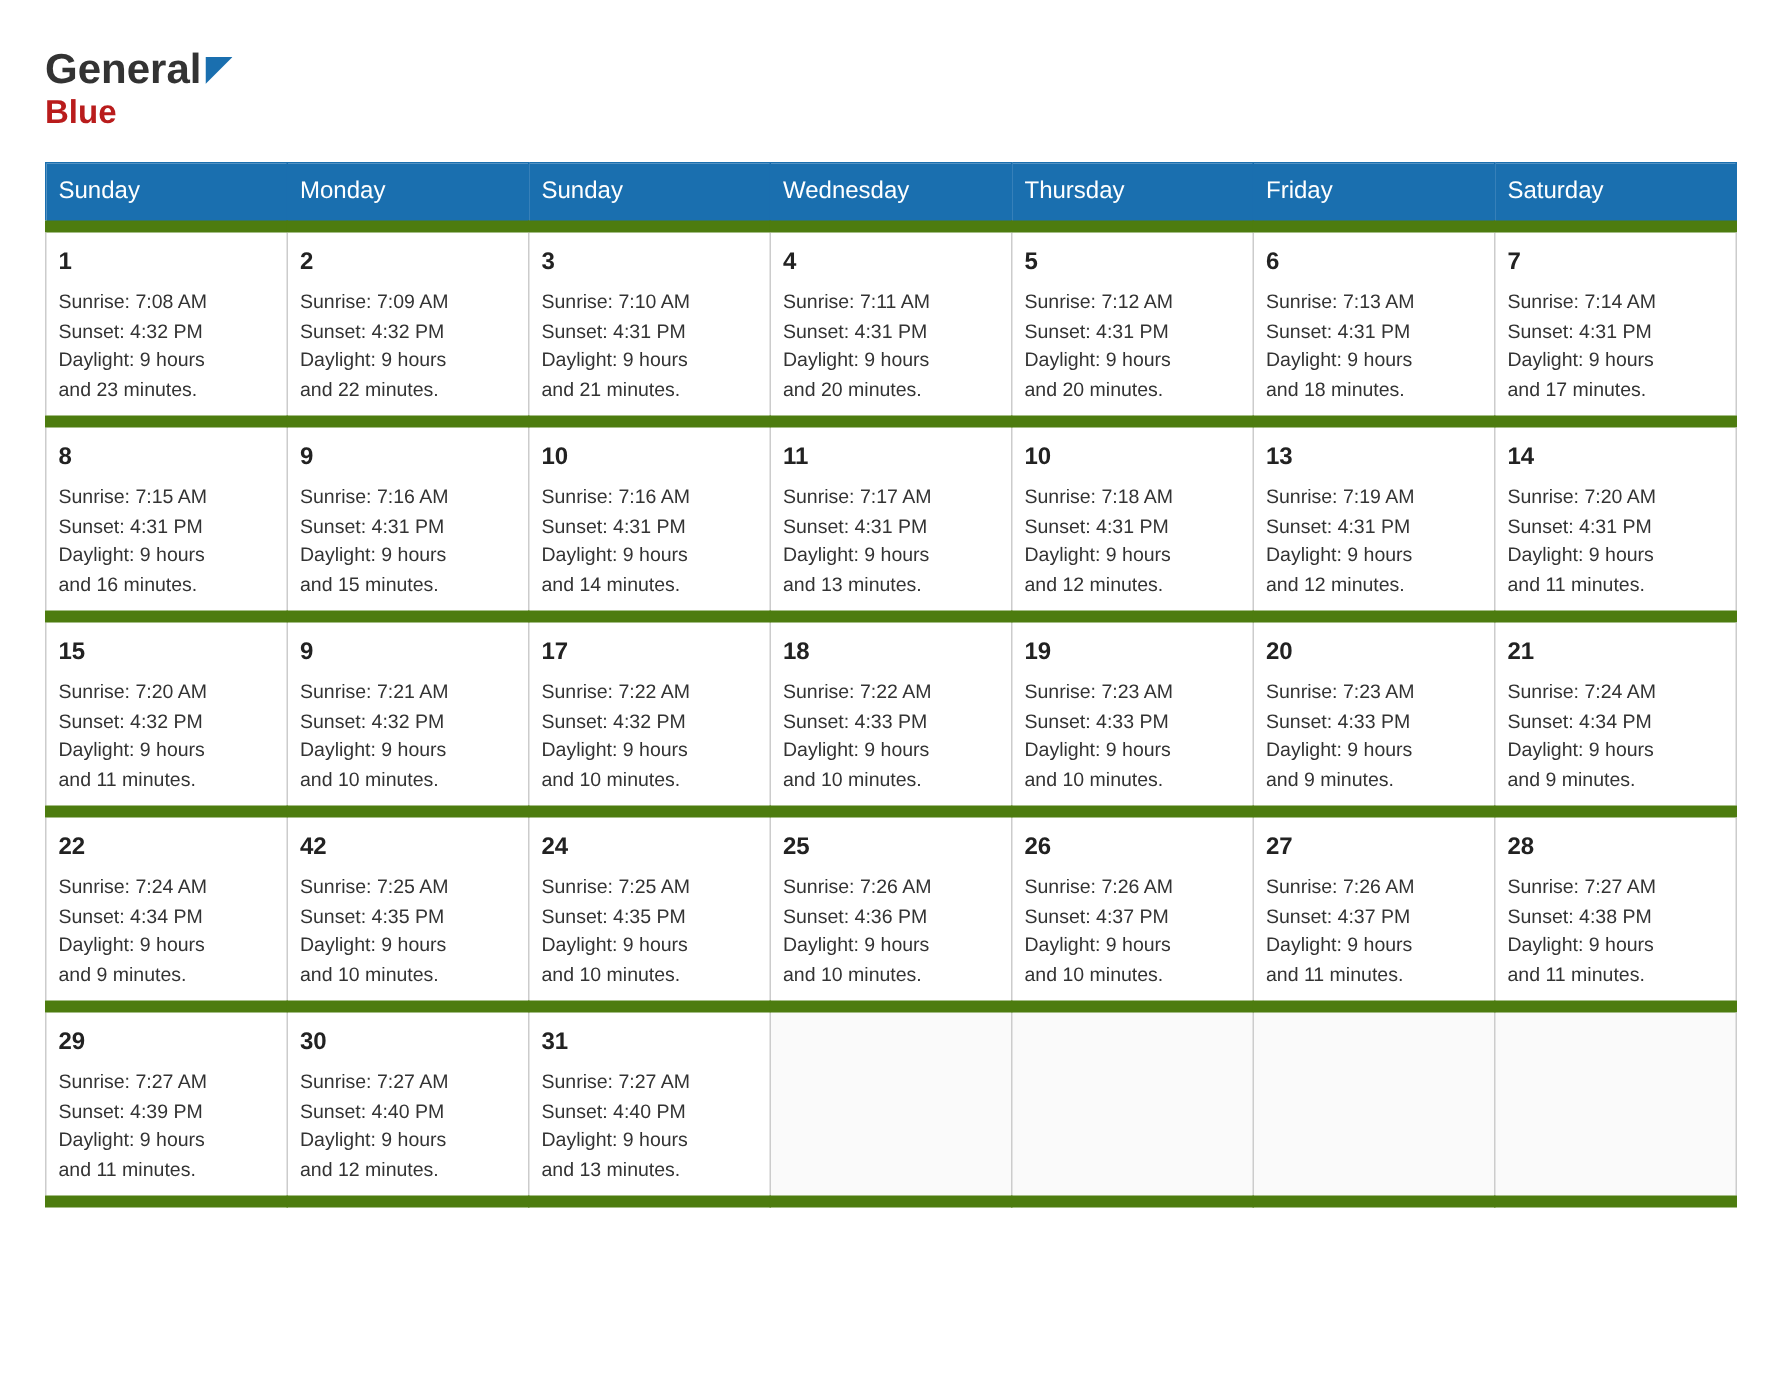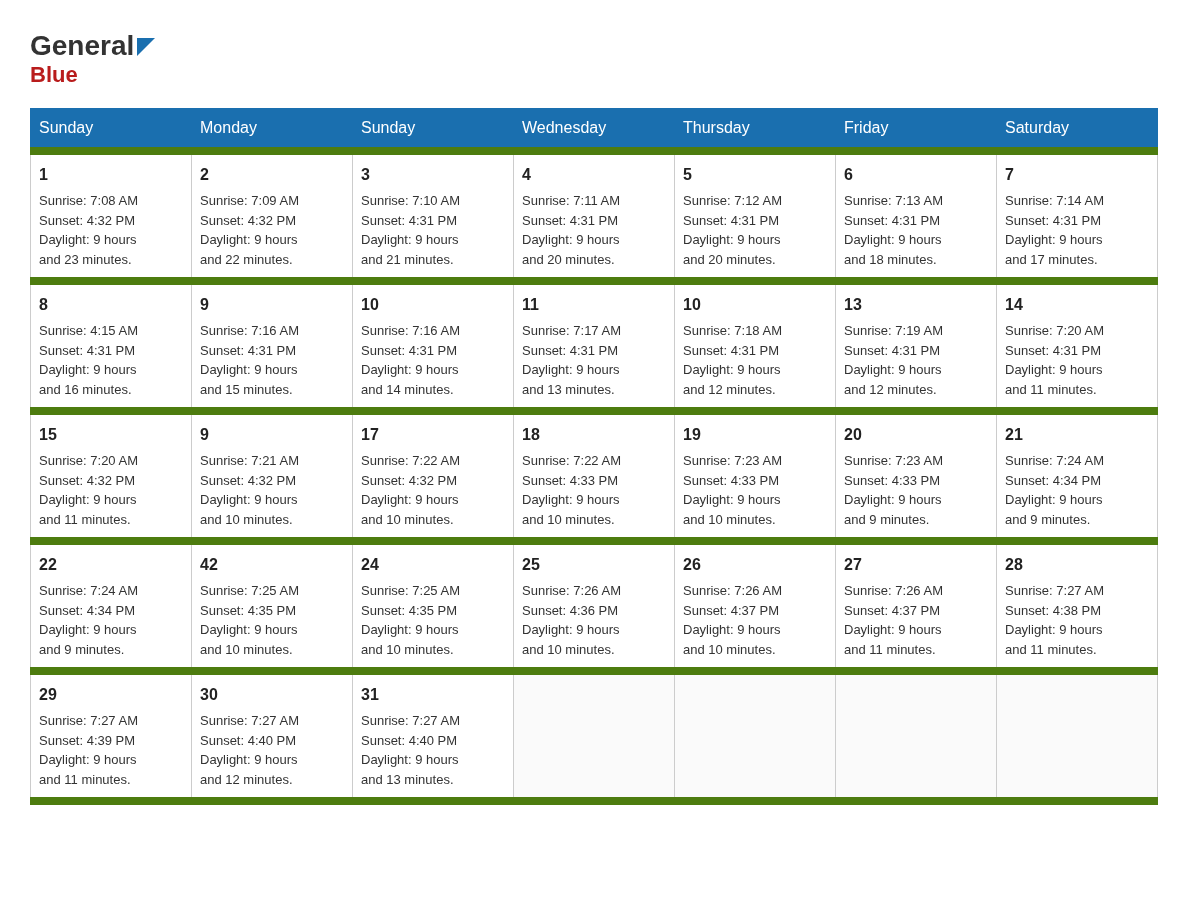--- a/index.html
+++ b/index.html
@@ -126,21 +126,21 @@
   <tr>
         <td><span class="day-number">1</span><span>Sunrise: 7:08 AM</span><br><span>Sunset: 4:32 PM</span><br><span>Daylight: 9 hours</span><br><span>and 23 minutes.</span></td>
         <td><span class="day-number">2</span><span>Sunrise: 7:09 AM</span><br><span>Sunset: 4:32 PM</span><br><span>Daylight: 9 hours</span><br><span>and 22 minutes.</span></td>
         <td><span class="day-number">3</span><span>Sunrise: 7:10 AM</span><br><span>Sunset: 4:31 PM</span><br><span>Daylight: 9 hours</span><br><span>and 21 minutes.</span></td>
         <td><span class="day-number">4</span><span>Sunrise: 7:11 AM</span><br><span>Sunset: 4:31 PM</span><br><span>Daylight: 9 hours</span><br><span>and 20 minutes.</span></td>
         <td><span class="day-number">5</span><span>Sunrise: 7:12 AM</span><br><span>Sunset: 4:31 PM</span><br><span>Daylight: 9 hours</span><br><span>and 20 minutes.</span></td>
         <td><span class="day-number">6</span><span>Sunrise: 7:13 AM</span><br><span>Sunset: 4:31 PM</span><br><span>Daylight: 9 hours</span><br><span>and 18 minutes.</span></td>
         <td><span class="day-number">7</span><span>Sunrise: 7:14 AM</span><br><span>Sunset: 4:31 PM</span><br><span>Daylight: 9 hours</span><br><span>and 17 minutes.</span></td>
       </tr>
       <tr>
-        <td><span class="day-number">8</span><span>Sunrise: 4:15 AM</span><br><span>Sunset: 4:31 PM</span><br><span>Daylight: 9 hours</span><br><span>and 16 minutes.</span></td>
+        <td><span class="day-number">8</span><span>Sunrise: 7:15 AM</span><br><span>Sunset: 4:31 PM</span><br><span>Daylight: 9 hours</span><br><span>and 16 minutes.</span></td>
         <td><span class="day-number">9</span><span>Sunrise: 7:16 AM</span><br><span>Sunset: 4:31 PM</span><br><span>Daylight: 9 hours</span><br><span>and 15 minutes.</span></td>
         <td><span class="day-number">10</span><span>Sunrise: 7:16 AM</span><br><span>Sunset: 4:31 PM</span><br><span>Daylight: 9 hours</span><br><span>and 14 minutes.</span></td>
         <td><span class="day-number">11</span><span>Sunrise: 7:17 AM</span><br><span>Sunset: 4:31 PM</span><br><span>Daylight: 9 hours</span><br><span>and 13 minutes.</span></td>
         <td><span class="day-number">10</span><span>Sunrise: 7:18 AM</span><br><span>Sunset: 4:31 PM</span><br><span>Daylight: 9 hours</span><br><span>and 12 minutes.</span></td>
         <td><span class="day-number">13</span><span>Sunrise: 7:19 AM</span><br><span>Sunset: 4:31 PM</span><br><span>Daylight: 9 hours</span><br><span>and 12 minutes.</span></td>
         <td><span class="day-number">14</span><span>Sunrise: 7:20 AM</span><br><span>Sunset: 4:31 PM</span><br><span>Daylight: 9 hours</span><br><span>and 11 minutes.</span></td>
       </tr>
       <tr>
         <td><span class="day-number">15</span><span>Sunrise: 7:20 AM</span><br><span>Sunset: 4:32 PM</span><br><span>Daylight: 9 hours</span><br><span>and 11 minutes.</span></td>
         <td><span class="day-number">9</span><span>Sunrise: 7:21 AM</span><br><span>Sunset: 4:32 PM</span><br><span>Daylight: 9 hours</span><br><span>and 10 minutes.</span></td>

